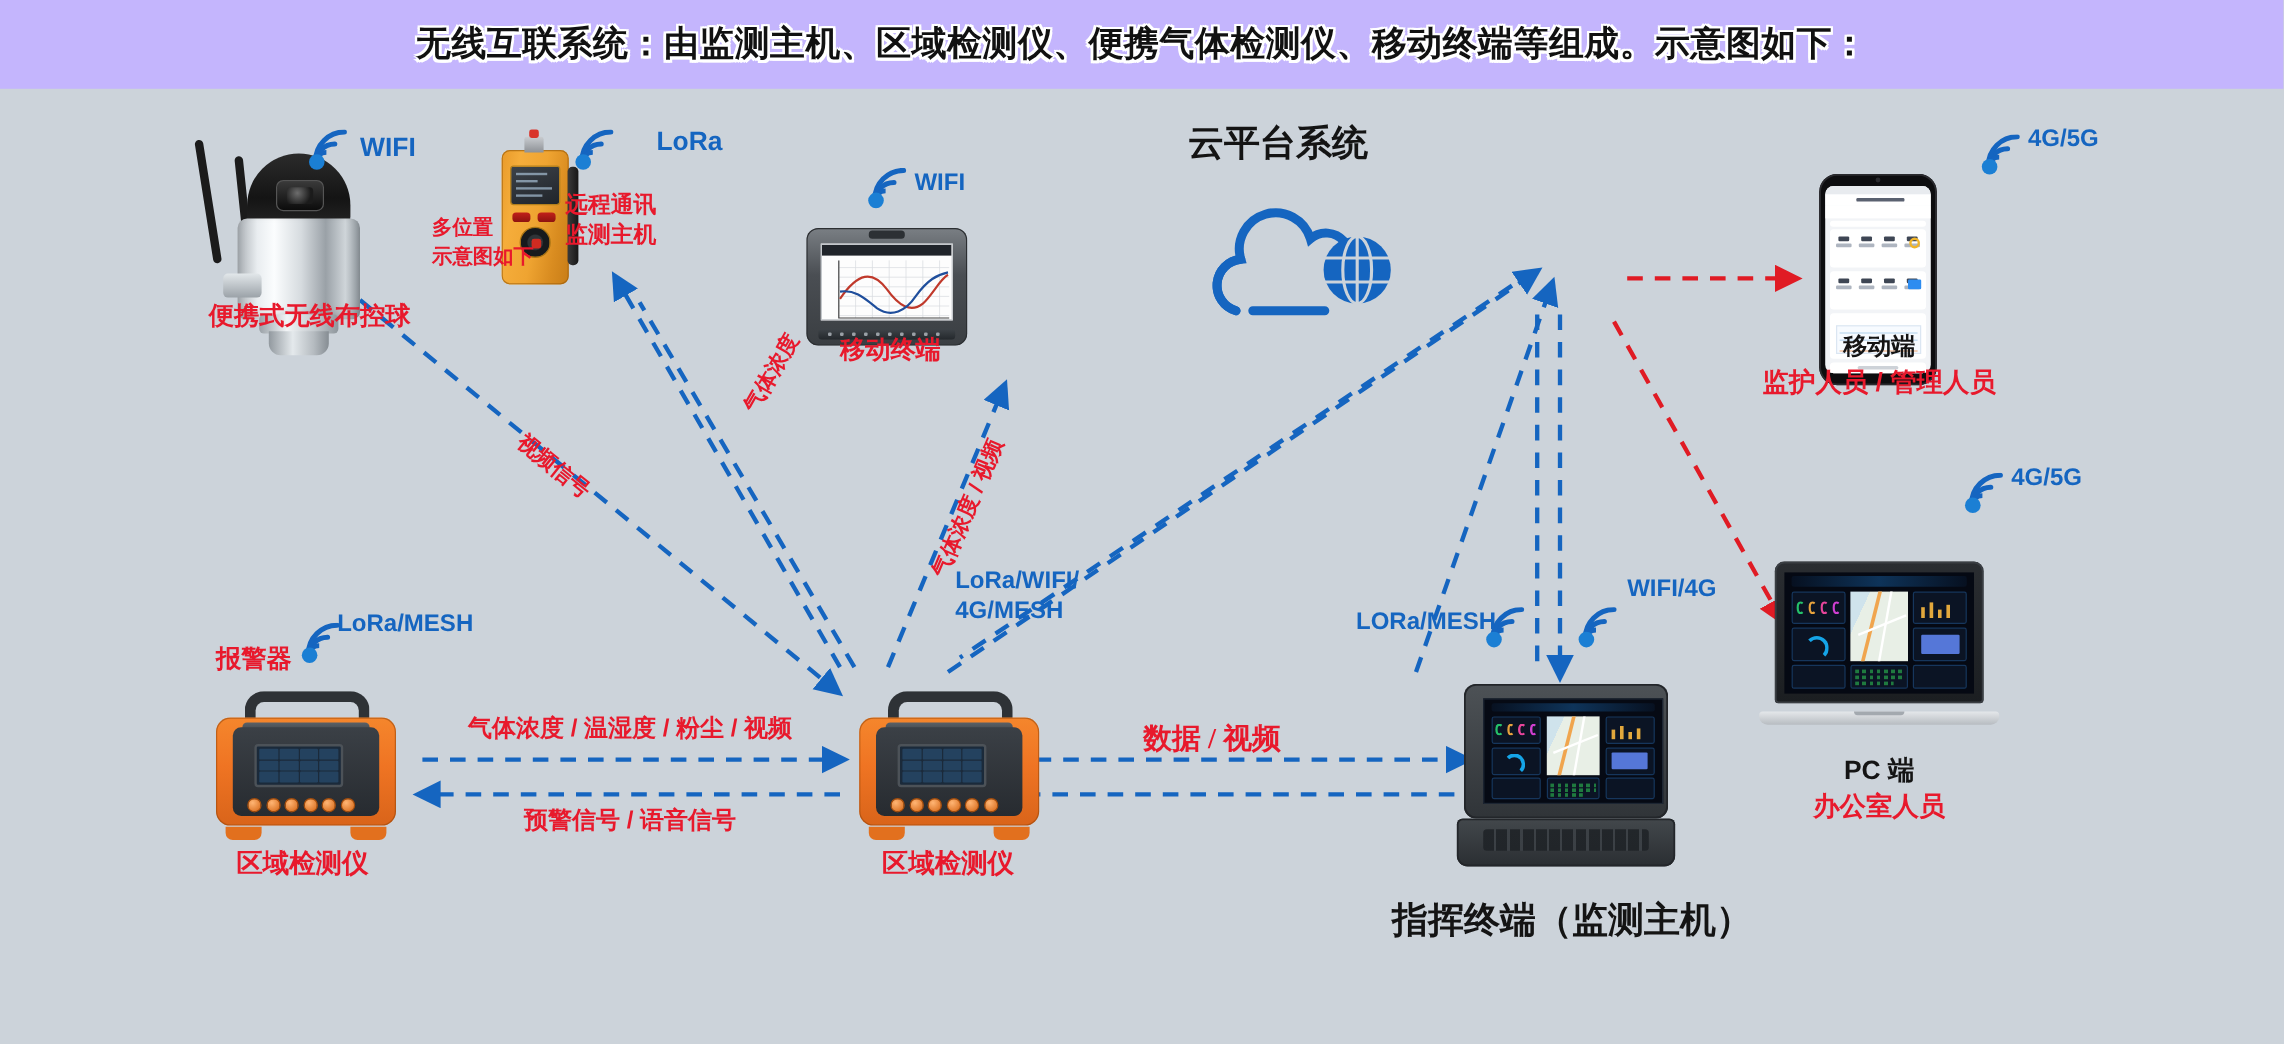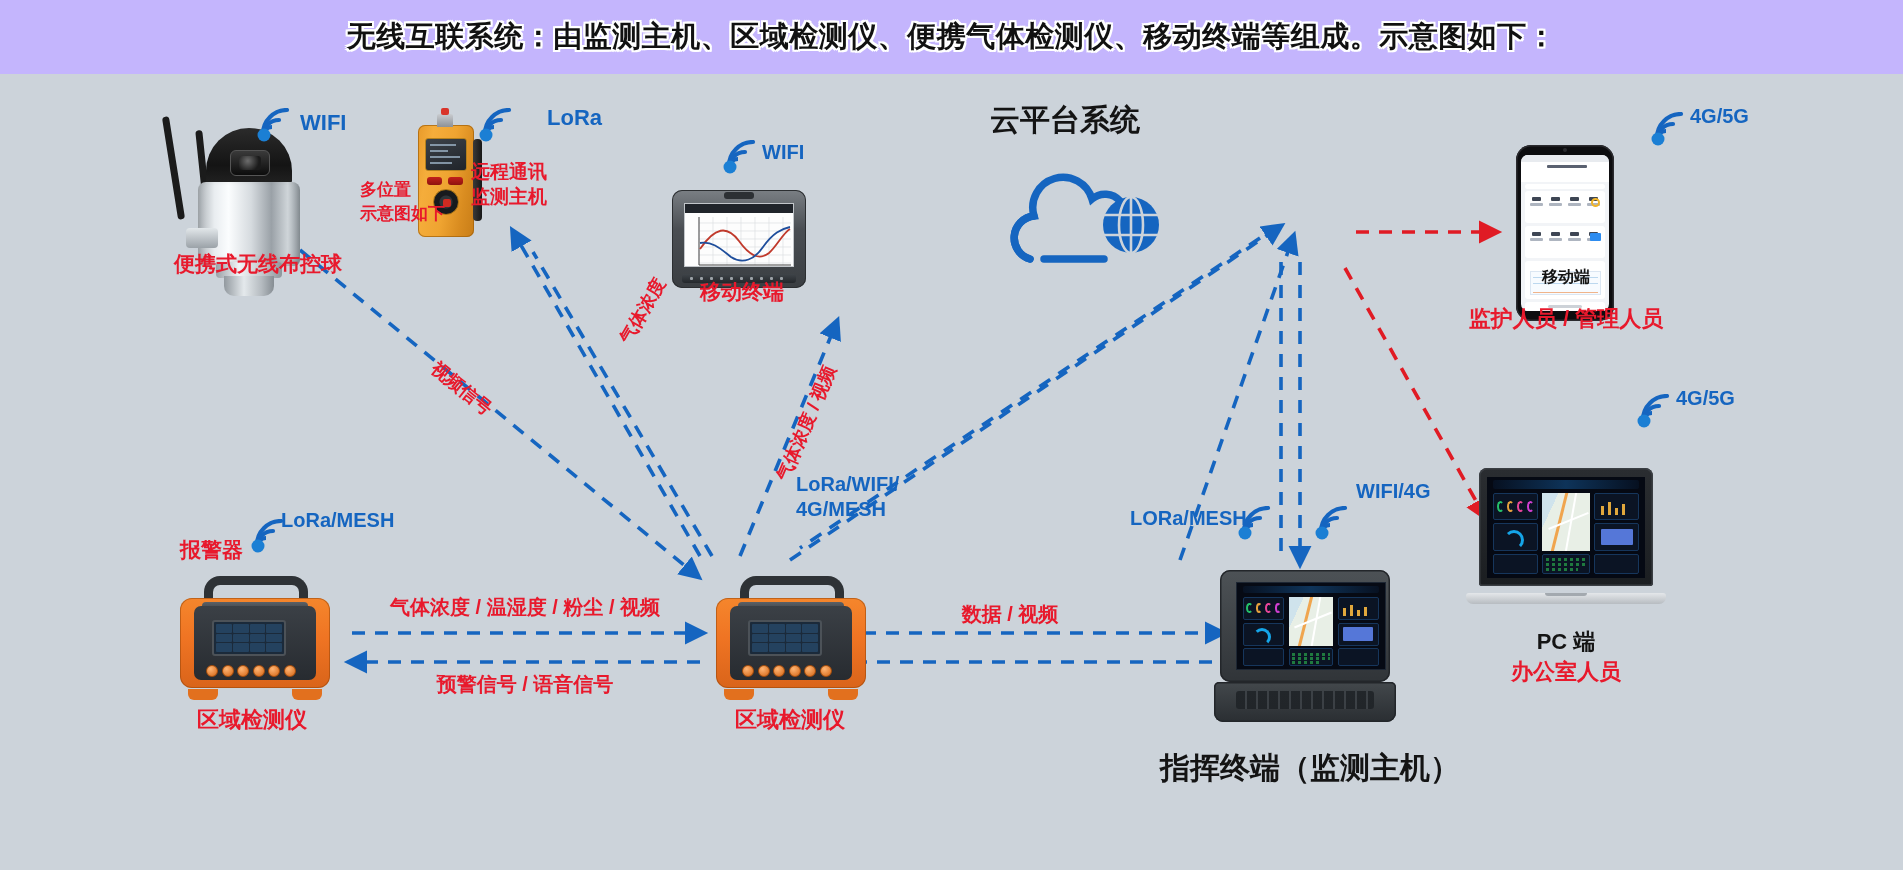--- a/index.html
+++ b/index.html
@@ -550,21 +550,21 @@
     <svg width="38" height="34" viewBox="0 0 38 34">
       <g fill="none" stroke="#1565c0" stroke-width="4.2" stroke-linecap="round">
         <path d="M7,28 A16,16 0 0 1 23,12"></path>
         <path d="M7,20 A24,24 0 0 1 31,-4" transform="translate(0,6)"></path>
       </g>
       <path d="M7,28 A9,9 0 0 1 16,19" fill="none" stroke="#1565c0" stroke-width="4"></path>
       <circle cx="8" cy="27" r="6.5" fill="#1b7fd4"></circle>
     </svg>
   </div>
   <div class="lbl blue" style="left:1690px; top:104px; font-size:20px;">4G/5G</div>
-  <div class="lbl black center" style="left:1566px; top:267px; font-size:16px;">移动端</div>
+  <div class="lbl black center" style="left:1566px; top:277px; font-size:20px;">移动端</div>
   <div class="lbl red center" style="left:1566px; top:306px; font-size:22px;">监护人员 / 管理人员</div>
 
   <div class="pclap" style="left:1466px; top:468px;">
     <div class="lid">
       <div class="scr">
         <div class="dash">
           <div class="hdr"></div>
           <div class="panel" style="left:4%; top:16%; width:28%; height:27%;">
             <div class="gauges" style="left:6%; top:22%; width:88%; height:56%;">
               <i style="width:11px;height:11px;border-color:#25c16a;"></i>
@@ -774,16 +774,16 @@
   <div class="lbl red rot" style="left:616px; top:337px; font-size:18px; transform:rotate(-60deg);">气体浓度</div>
 
   <div class="lbl red rot" style="left:773px; top:476px; font-size:18px; transform:rotate(-67deg);">气体浓度 / 视频</div>
 
   <div class="lbl blue" style="left:796px; top:472px; font-size:20px;">LoRa/WIFI/</div>
   <div class="lbl blue" style="left:796px; top:497px; font-size:20px;">4G/MESH</div>
 
   <div class="lbl red center" style="left:525px; top:595px; font-size:20px;">气体浓度 / 温湿度 / 粉尘 / 视频</div>
   <div class="lbl red center" style="left:525px; top:672px; font-size:20px;">预警信号 / 语音信号</div>
 
-  <div class="lbl red center" style="left:1010px; top:602px; font-size:20px;">数据 / 视频</div>
+  <div class="lbl red center" style="left:1010px; top:602px; font-size:24px;font-family:Liberation Serif, serif;">数据 / 视频</div>
 
 
 </div>
 
 </body></html>

